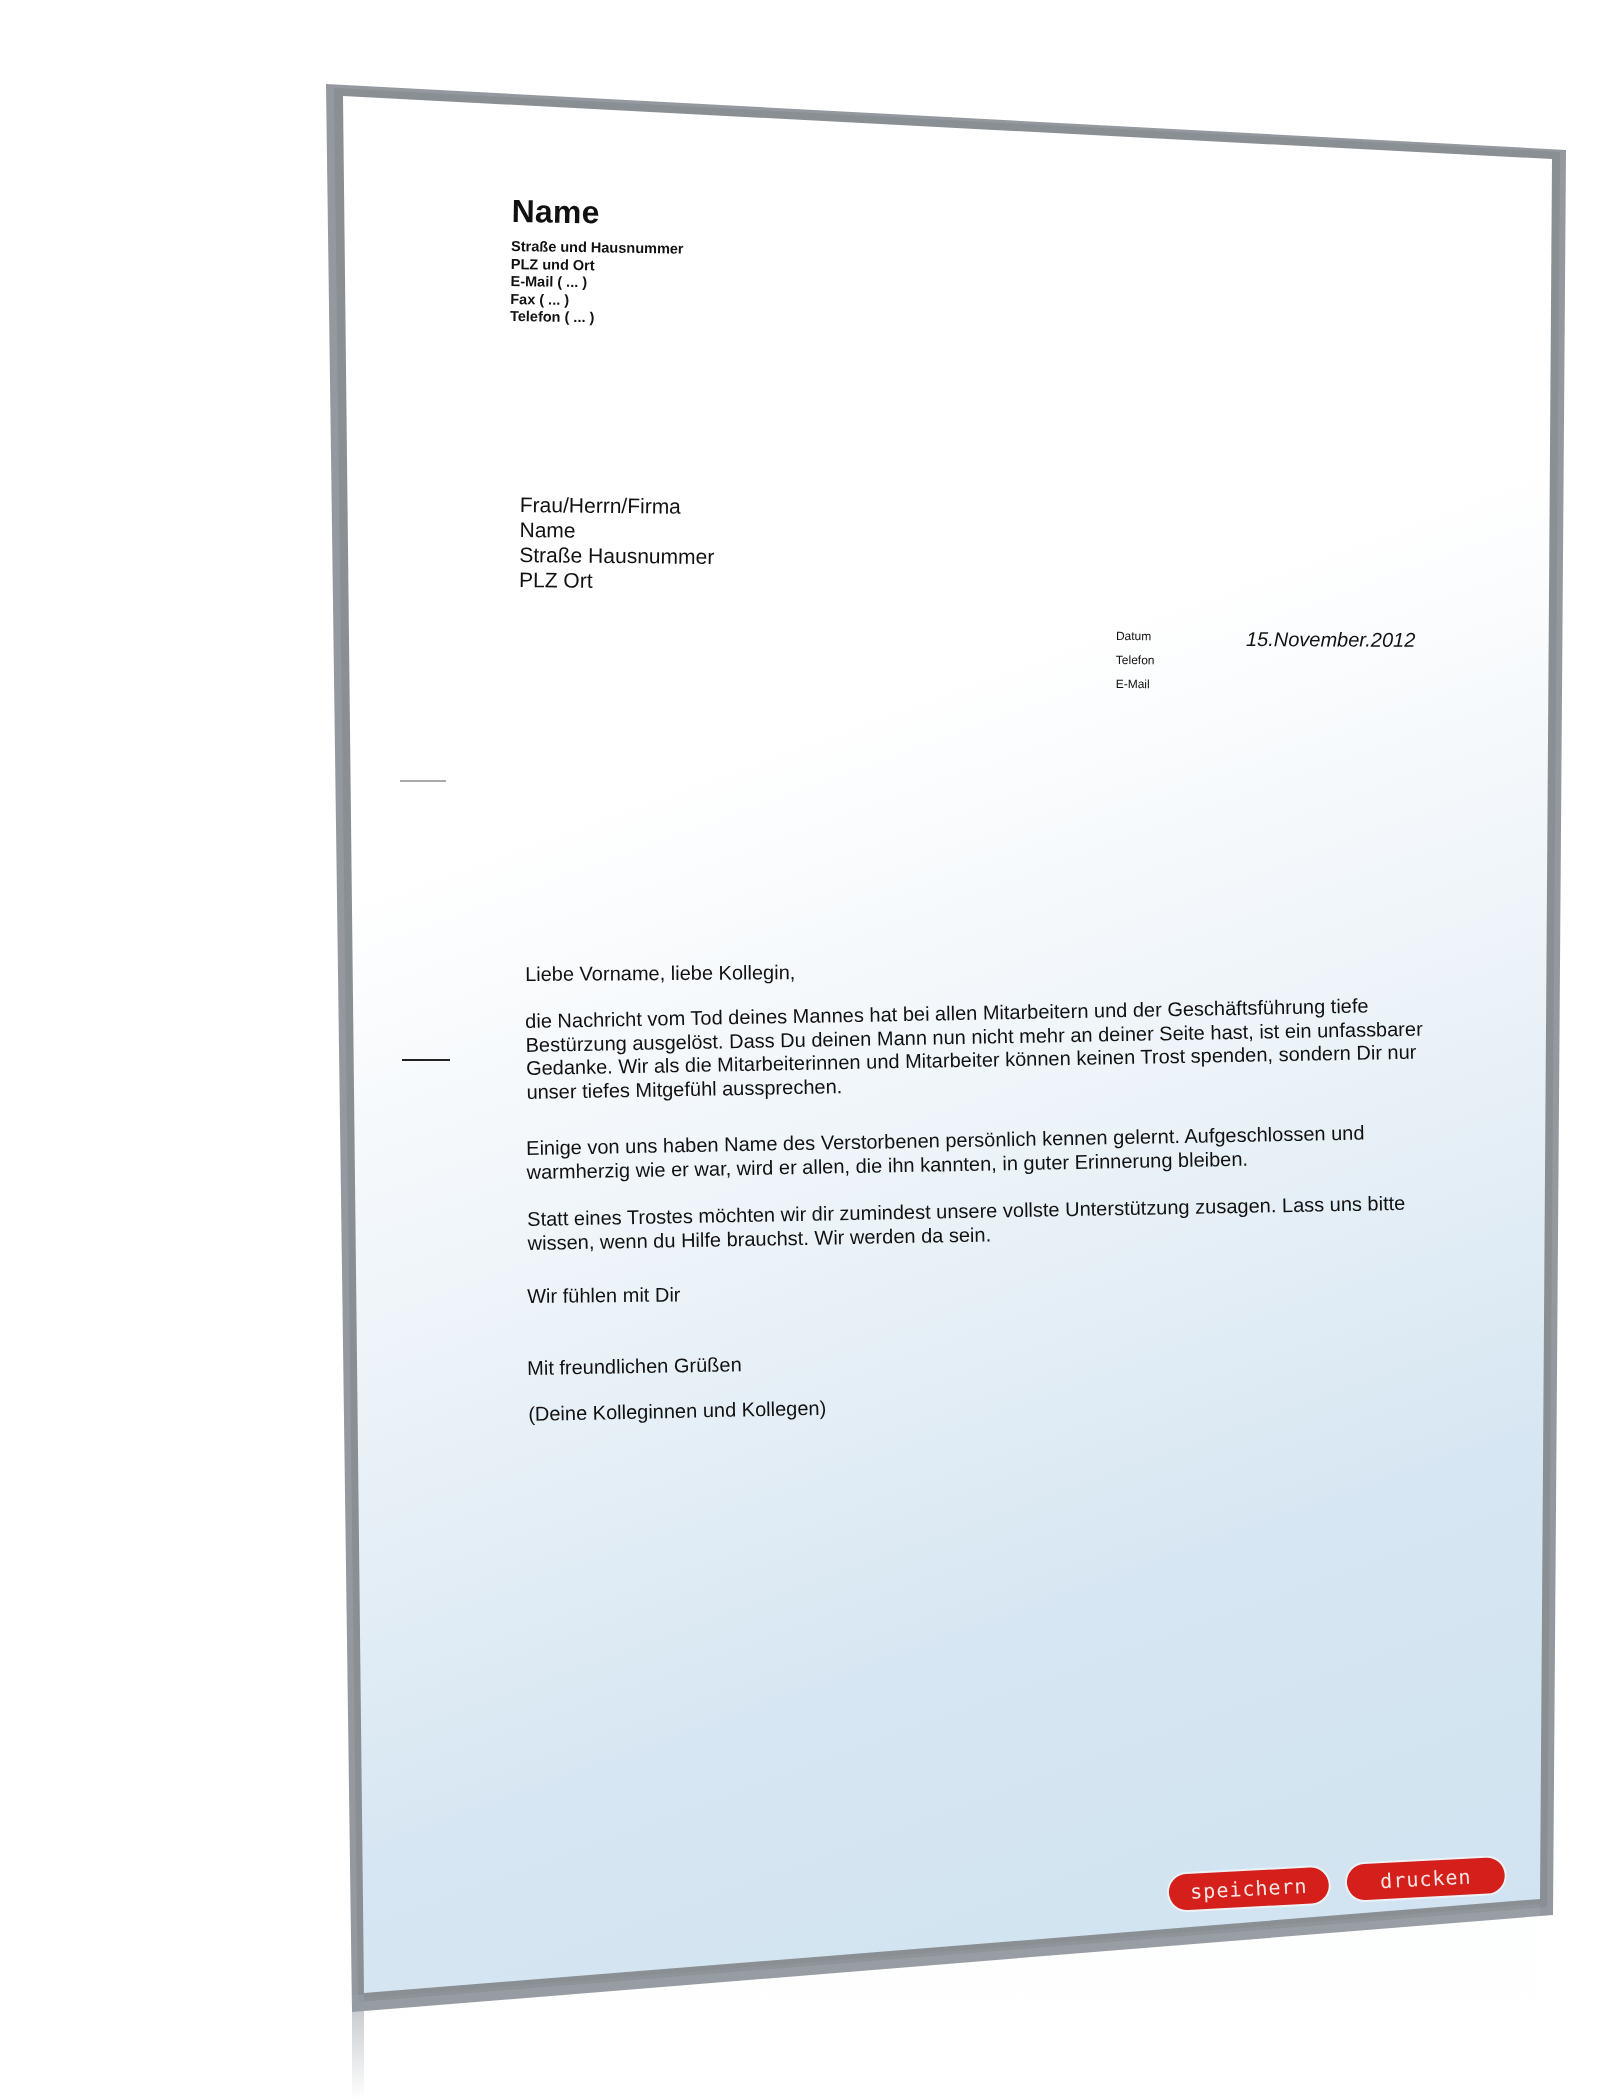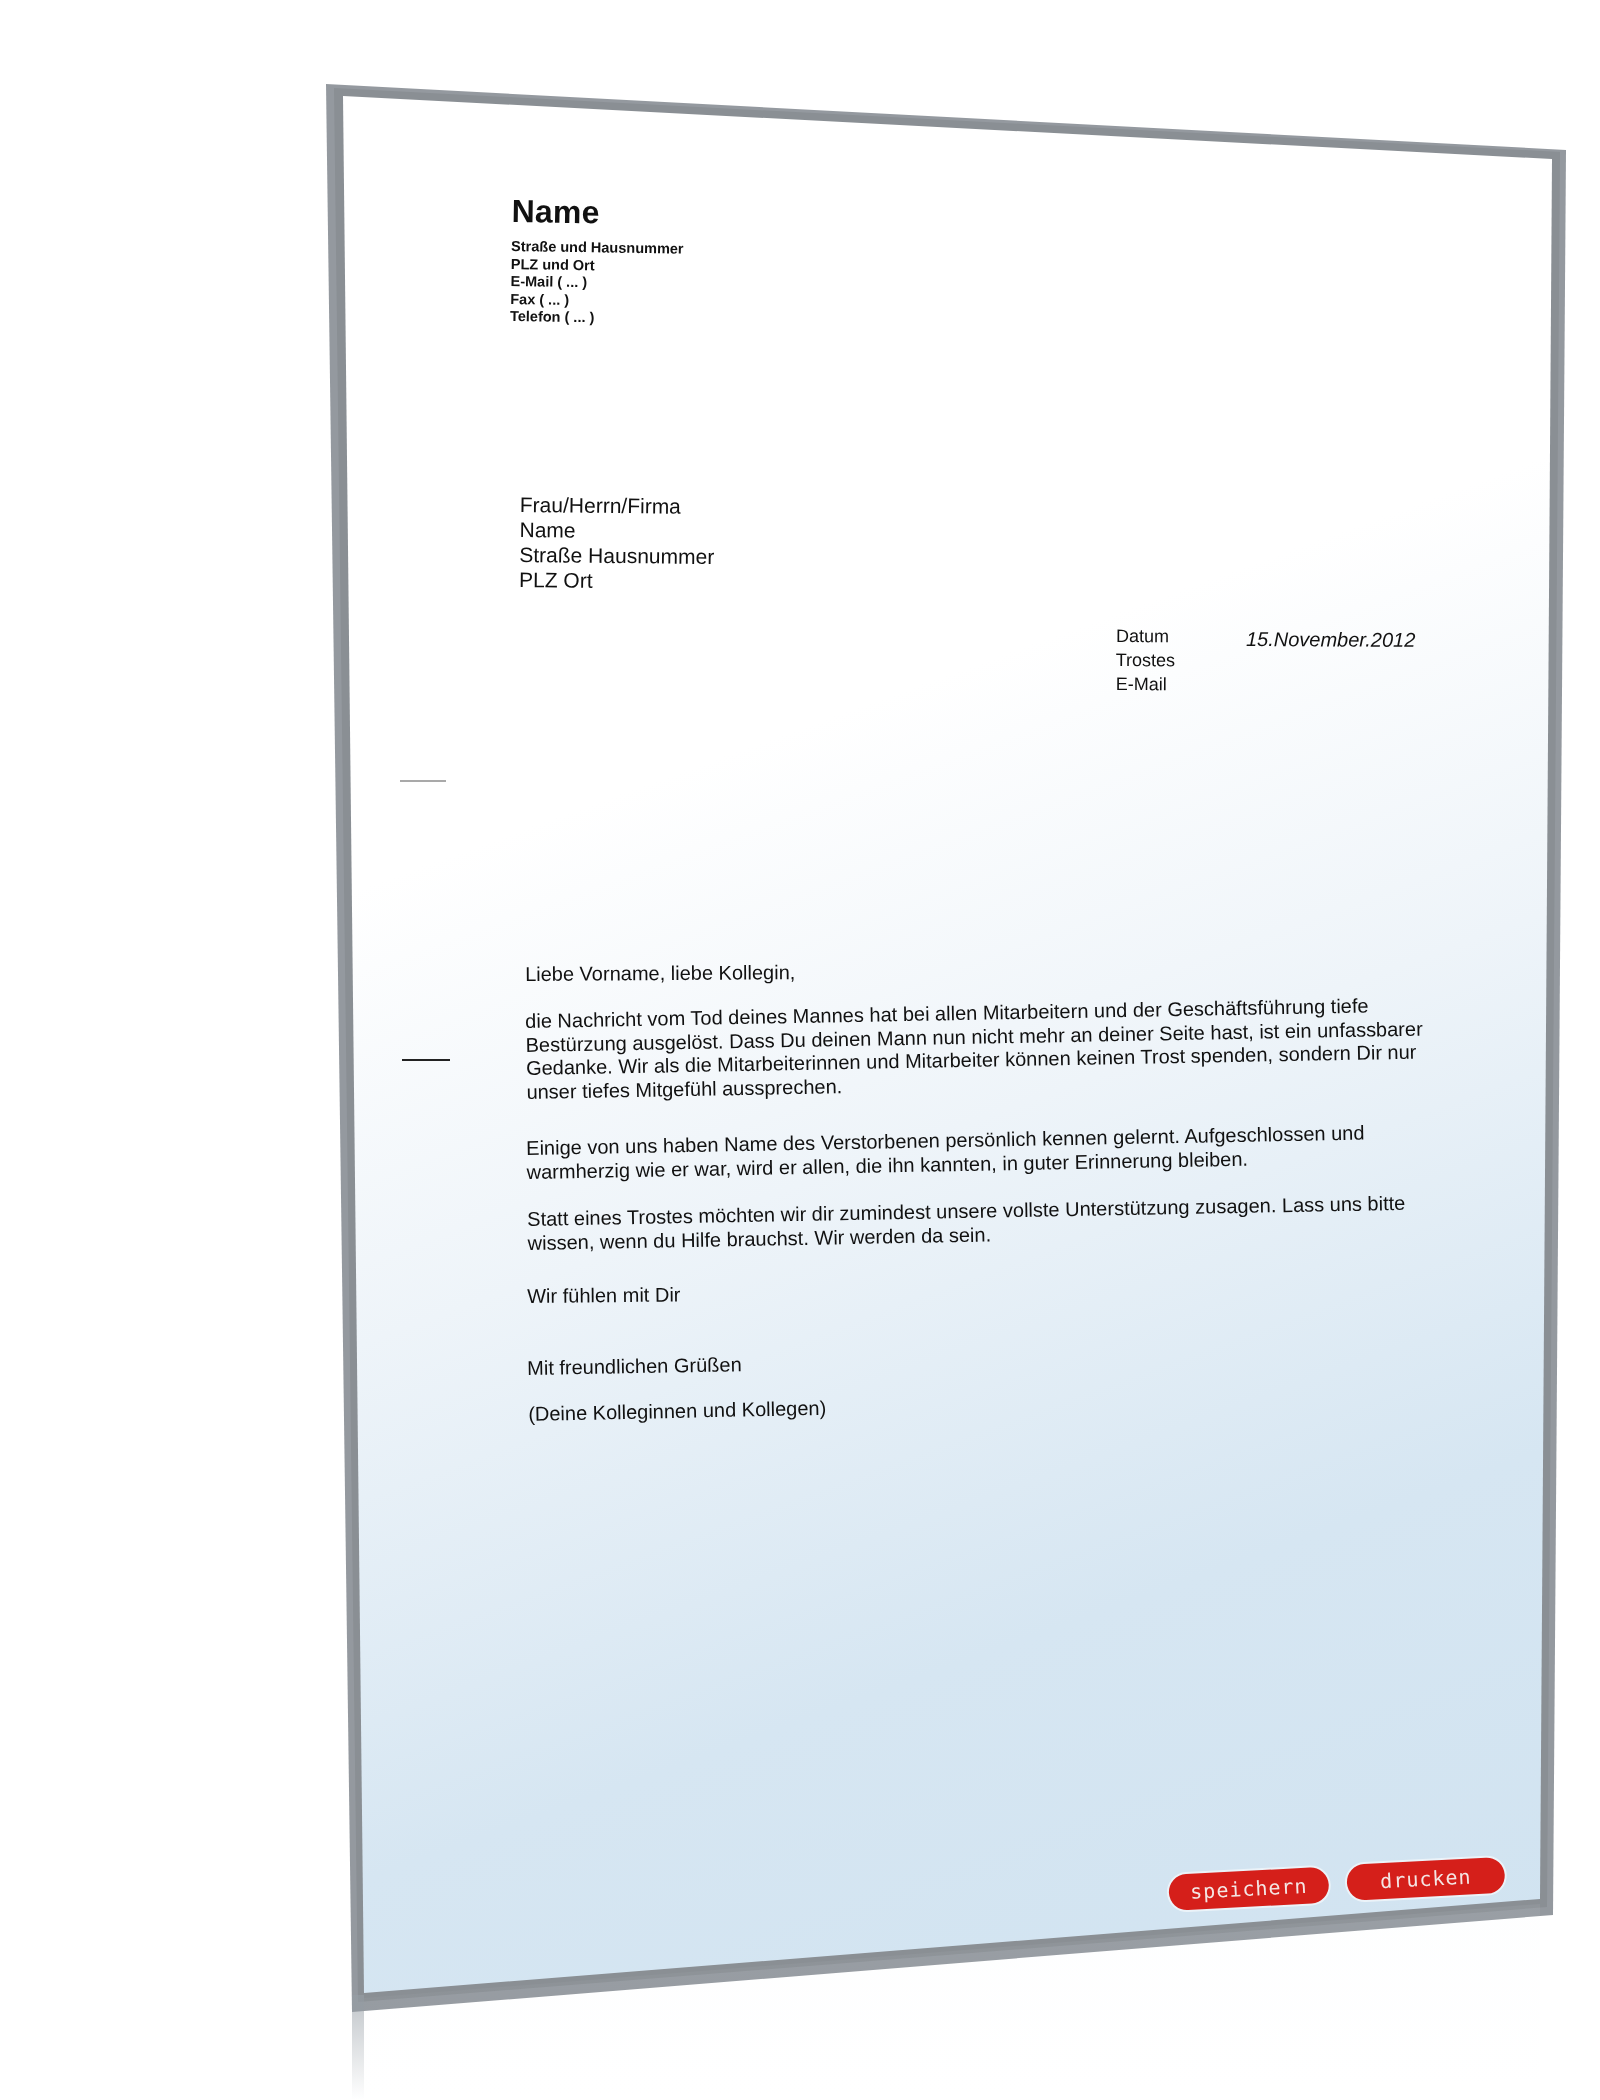--- a/index.html
+++ b/index.html
@@ -39,21 +39,21 @@
 
   .content {
     position: absolute; left: 0; top: 5px; width: 1600px; height: 2052px;
   }
   .tilt { position: absolute; transform-origin: left top; white-space: nowrap; }
 
   .sender-name { font-weight: bold; font-size: 32px; letter-spacing: 0.2px; }
   .sender-line { font-weight: bold; font-size: 14.5px; line-height: 17.5px; }
 
   .rcp-line { font-size: 21px; line-height: 25px; }
-  .meta-label { font-size: 18px; line-height: 24px; }
+  .meta-label { font-size: 12px; line-height: 24px; }
   .meta-value { font-size: 20px; line-height: 24px; }
 
   .body-text { font-size: 20px; line-height: 23.5px; }
   .para { margin: 0; }
 
   .fold-mark { position: absolute; height: 2px; }
 
   .btn {
     position: absolute; height: 36px; border-radius: 18px;
     background: #d51f1a;
@@ -89,21 +89,21 @@
 
   <div class="tilt" style="left:520px; top:487px; transform: rotate(0.6deg);">
     <div class="rcp-line">Frau/Herrn/Firma</div>
     <div class="rcp-line">Name</div>
     <div class="rcp-line">Straße Hausnummer</div>
     <div class="rcp-line">PLZ Ort</div>
   </div>
 
   <div class="tilt" style="left:1116px; top:619px; transform: rotate(0.3deg);">
     <div class="meta-label">Datum</div>
-    <div class="meta-label">Trostes</div>
+    <div class="meta-label">Telefon</div>
     <div class="meta-label">E-Mail</div>
   </div>
   <div class="tilt" style="left:1246px; top:622px; transform: rotate(0.3deg); font-style: italic;">
     <div class="meta-value">15.November.2012</div>
   </div>
 
   <div class="fold-mark" style="left:400px; top:775px; width:46px; background:#a9a9a9;"></div>
   <div class="fold-mark" style="left:402px; top:1054px; width:48px; background:#222;"></div>
 
   <div class="tilt body-text" style="left:525px; top:958px; transform: rotate(-0.4deg);">Liebe Vorname, liebe Kollegin,</div>

